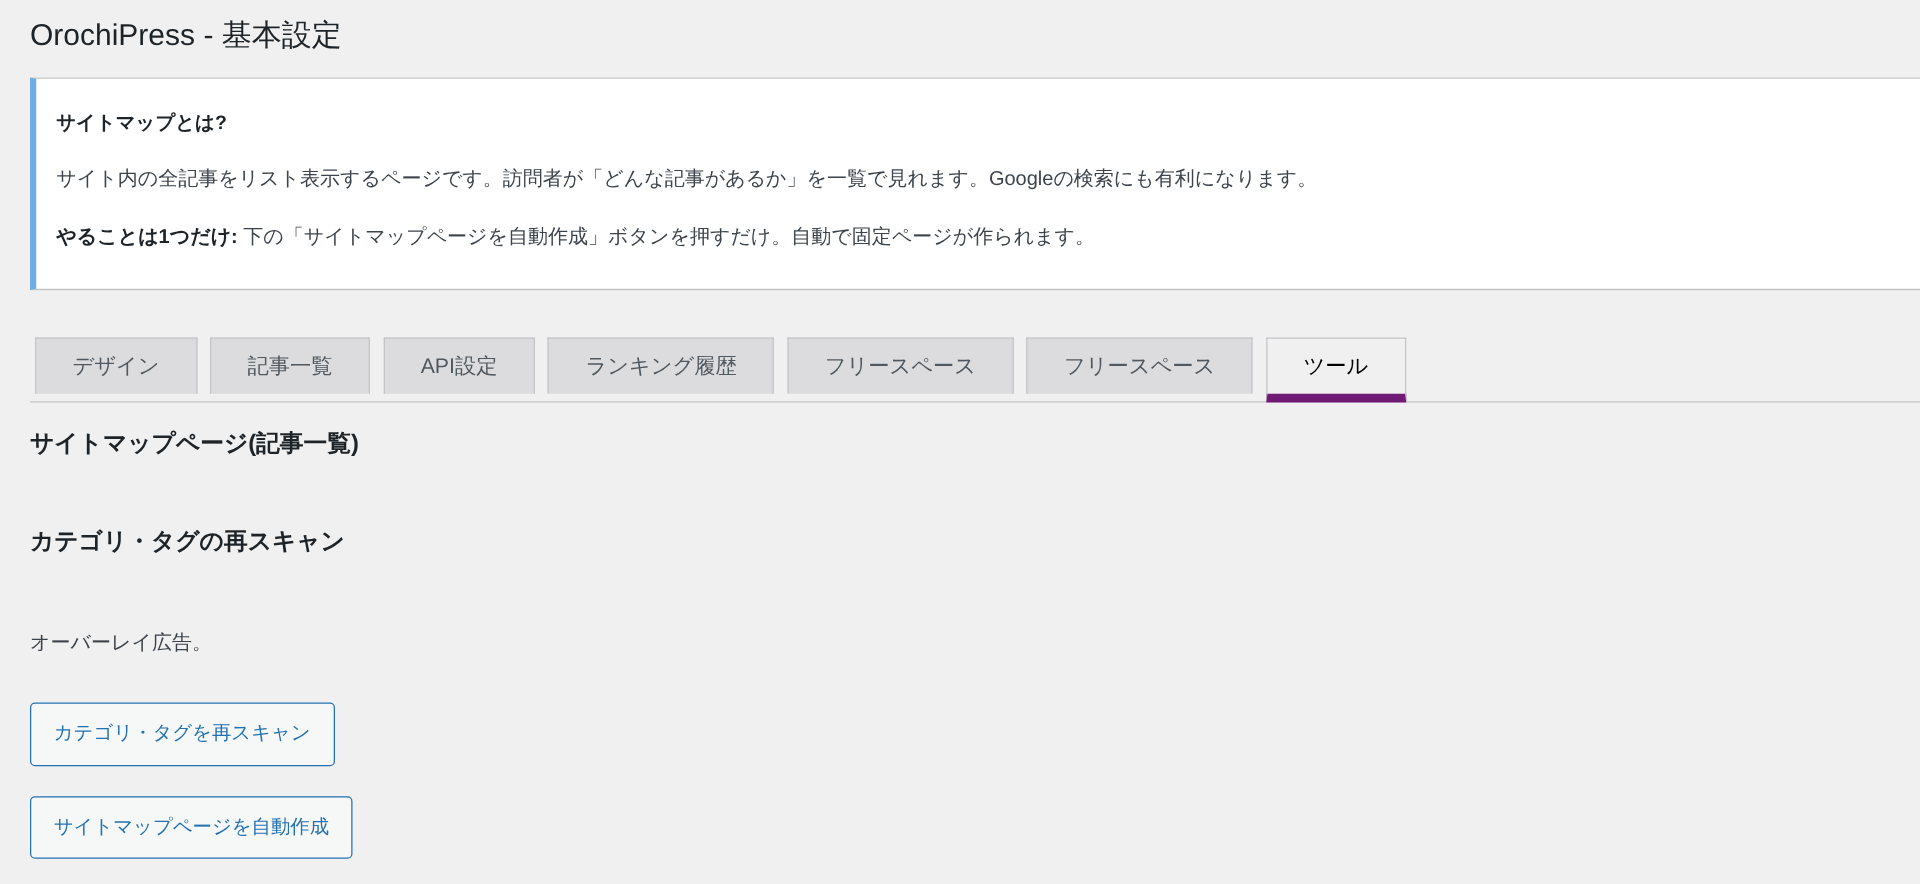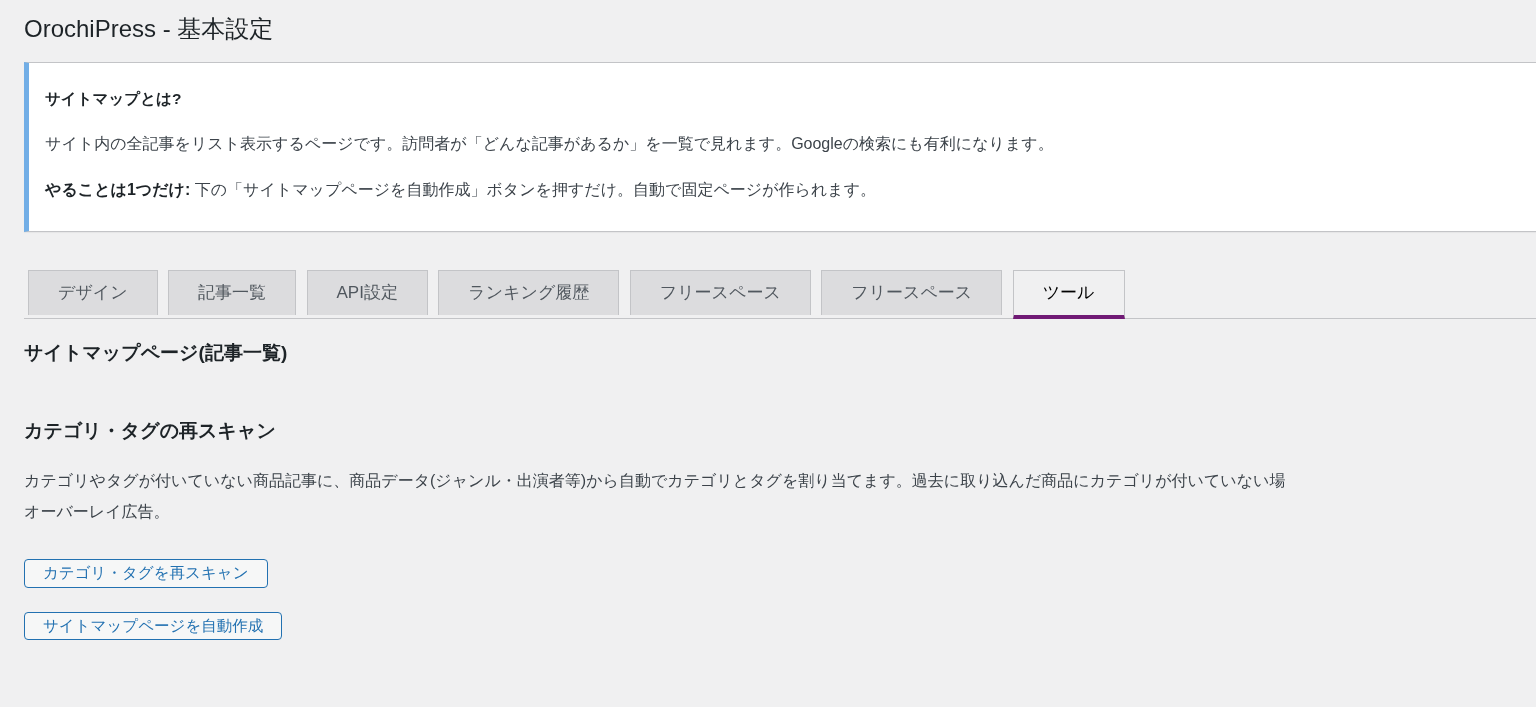--- a/index.html
+++ b/index.html
@@ -61,21 +61,21 @@
     margin: 0 0 -1px 6px;
     text-decoration: none;
     cursor: pointer;
     white-space: nowrap;
   }
   .nav-tab:first-child { margin-left: 0; }
   .nav-tab-active,
   .nav-tab-active:hover {
     background: #f0f0f1;
     color: #000000;
-    border-bottom: 4px solid #701a75;
+    border-bottom: 7px solid #701a75;
   }
   
   h2.section-heading {
     font-size: 19px;
     font-weight: 700;
     color: #1d2327;
     line-height: 1.4;
   }
   #sitemap-heading { margin-top: 21px; }
   #rescan-heading  { margin-top: 52px; }
@@ -90,21 +90,21 @@
   .button-row { margin-top: 0; }
   .wp-button {
     display: inline-block;
     background: #f6f7f7;
     border: 1px solid #2271b1;
     border-radius: 4px;
     color: #2271b1;
     font-family: "Liberation Sans", "DejaVu Sans", sans-serif;
     font-size: 15.5px;
     line-height: 1.3;
-    padding: 3px 18px;
+    padding: 14px 18px;
     cursor: pointer;
   }
   #rescan-button-row  { margin-top: 32px; }
   #sitemap-button-row { margin-top: 24px; }
 </style>
 </head>
 <body>
 
 <div class="wrap">
 
@@ -124,21 +124,21 @@
     <a class="nav-tab">フリースペース</a>
     <a class="nav-tab">フリースペース</a>
     <a class="nav-tab nav-tab-active">ツール</a>
   </nav>
 
   <h2 class="section-heading" id="sitemap-heading">サイトマップページ(記事一覧)</h2>
 
   <h2 class="section-heading" id="rescan-heading">カテゴリ・タグの再スキャン</h2>
 
   <p class="rescan-desc">
-    <span class="line">カテゴリやタグが付いていない商品記事に、商品データ(ジャンル・出演者等)から自動でカテゴリとタグを割り当てます。過去に取り込んだ商品にカテゴリが付いていない場</span><br>
+    <br>
     <span class="line">オーバーレイ広告。</span>
   </p>
 
   <div class="button-row" id="rescan-button-row">
     <button class="wp-button">カテゴリ・タグを再スキャン</button>
   </div>
 
   <div class="button-row" id="sitemap-button-row">
     <button class="wp-button">サイトマップページを自動作成</button>
   </div>

